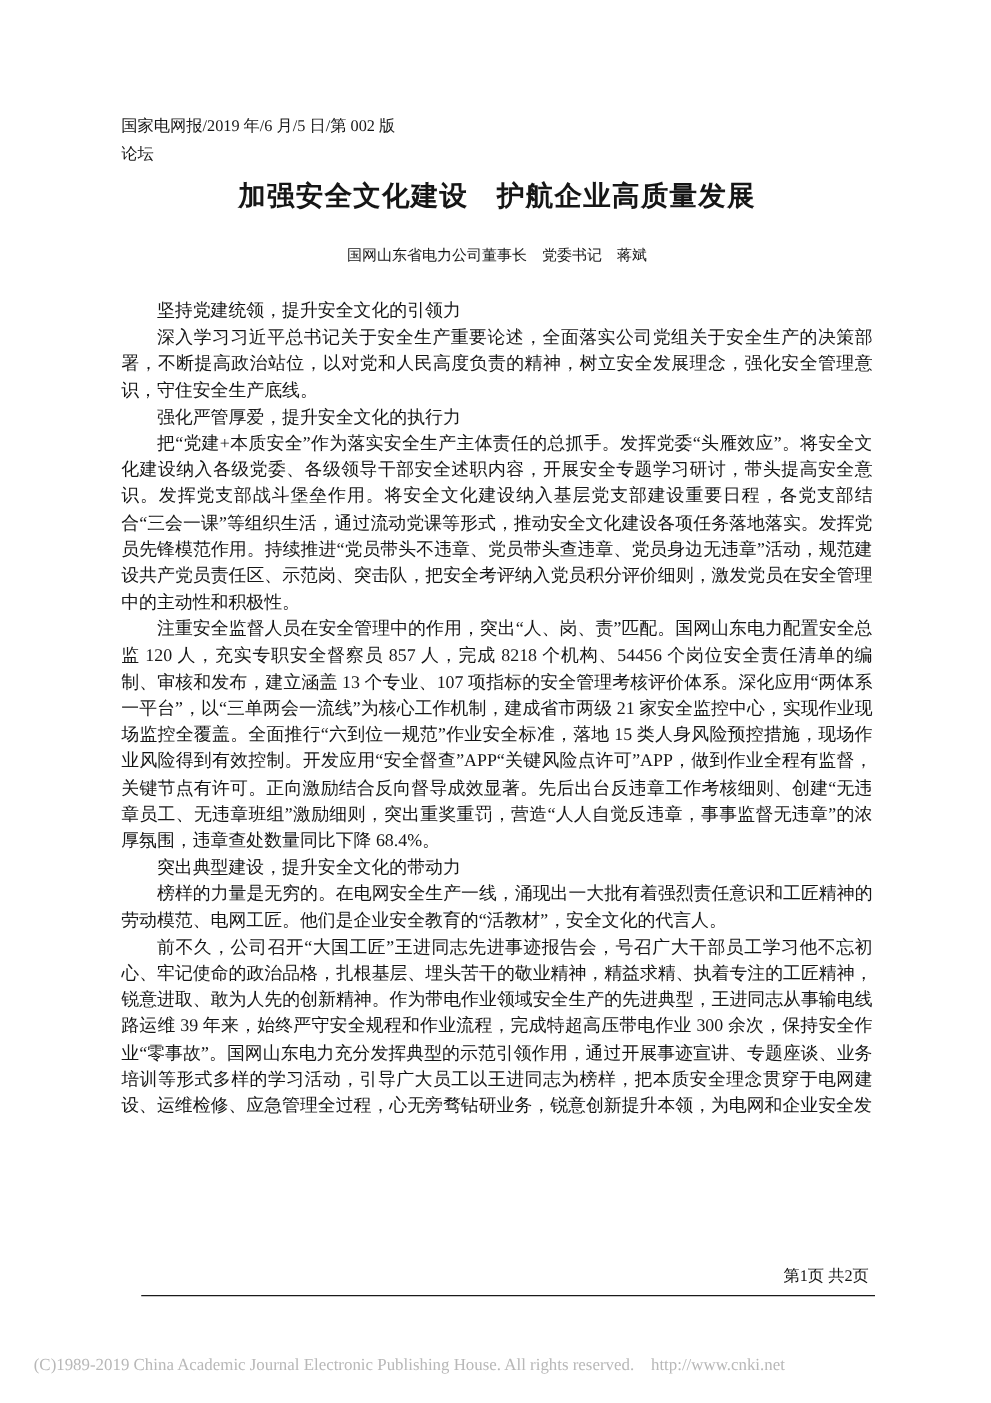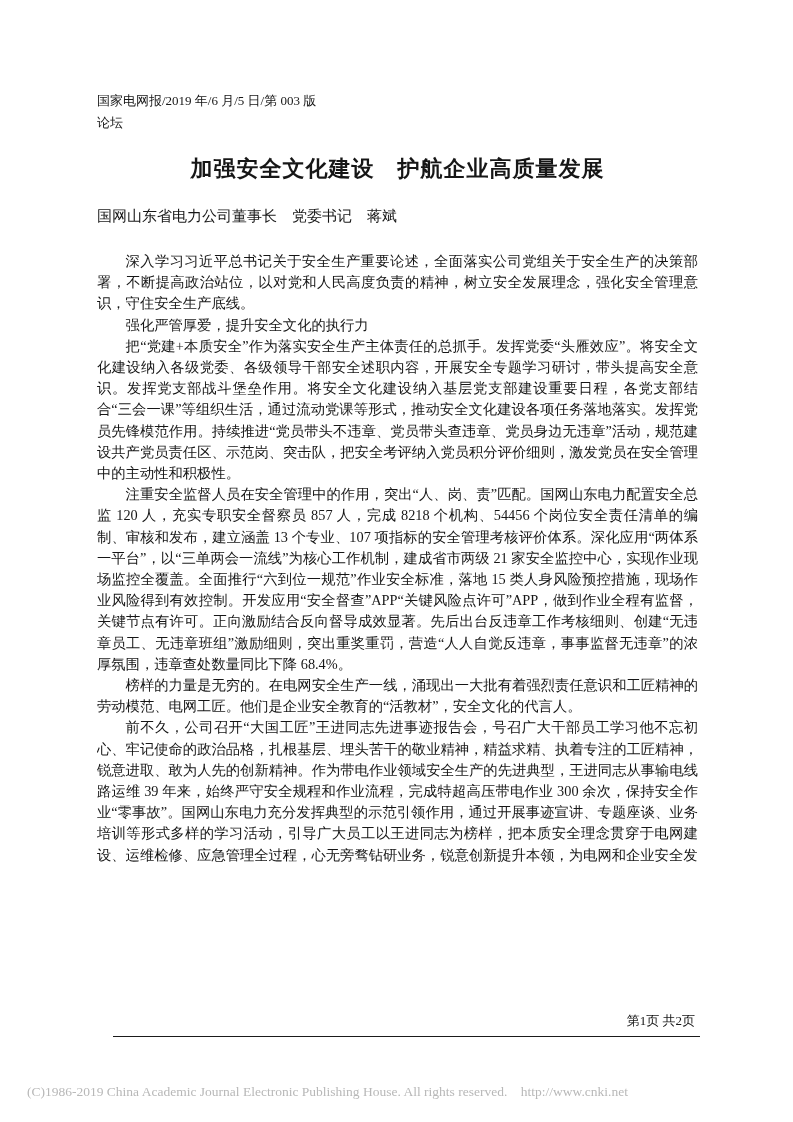--- a/index.html
+++ b/index.html
@@ -19,34 +19,34 @@
     width: 601px;
     height: 946px;
     overflow: hidden;
   }
   .hdr-line {
     font-size: 13px;
     line-height: 22px;
     white-space: pre;
   }
   .title {
-    margin-top: 20px;
+    margin-top: 8px;
     font-family: "Liberation Sans", "DejaVu Sans", sans-serif;
     font-weight: bold;
     font-size: 22px;
     line-height: 30px;
     text-align: center;
     letter-spacing: 1px;
     white-space: pre;
   }
   .byline {
     margin-top: 24px;
-    font-size: 15px;
+    font-size: 12px;
     line-height: 17px;
-    text-align: left;
+    text-align: center;
     white-space: pre;
   }
   .body-text {
     margin-top: 26px;
     font-size: 14.3px;
     line-height: 21.2px;
     text-align: justify;
   }
   .body-text p {
     text-indent: 2em;
@@ -73,29 +73,31 @@
     font-size: 13.5px;
     line-height: 17px;
     color: #b8b8b8;
     white-space: pre;
   }
 </style>
 </head>
 <body>
 
 <div class="content">
-  <div class="hdr-line">国家电网报/2019 年/6 月/5 日/第 003 版</div>
+  <div class="hdr-line">国家电网报/2019 年/6 月/5 日/第 002 版</div>
   <div class="hdr-line">论坛</div>
   <h1 class="title">加强安全文化建设　护航企业高质量发展</h1>
   <div class="byline">国网山东省电力公司董事长　党委书记　蒋斌</div>
   <div class="body-text">
+    <p>坚持党建统领，提升安全文化的引领力</p>
     <p>深入学习习近平总书记关于安全生产重要论述，全面落实公司党组关于安全生产的决策部署，不断提高政治站位，以对党和人民高度负责的精神，树立安全发展理念，强化安全管理意识，守住安全生产底线。</p>
     <p>强化严管厚爱，提升安全文化的执行力</p>
     <p>把“党建+本质安全”作为落实安全生产主体责任的总抓手。发挥党委“头雁效应”。将安全文化建设纳入各级党委、各级领导干部安全述职内容，开展安全专题学习研讨，带头提高安全意识。发挥党支部战斗堡垒作用。将安全文化建设纳入基层党支部建设重要日程，各党支部结合“三会一课”等组织生活，通过流动党课等形式，推动安全文化建设各项任务落地落实。发挥党员先锋模范作用。持续推进“党员带头不违章、党员带头查违章、党员身边无违章”活动，规范建设共产党员责任区、示范岗、突击队，把安全考评纳入党员积分评价细则，激发党员在安全管理中的主动性和积极性。</p>
     <p>注重安全监督人员在安全管理中的作用，突出“人、岗、责”匹配。国网山东电力配置安全总监 120 人，充实专职安全督察员 857 人，完成 8218 个机构、54456 个岗位安全责任清单的编制、审核和发布，建立涵盖 13 个专业、107 项指标的安全管理考核评价体系。深化应用“两体系一平台”，以“三单两会一流线”为核心工作机制，建成省市两级 21 家安全监控中心，实现作业现场监控全覆盖。全面推行“六到位一规范”作业安全标准，落地 15 类人身风险预控措施，现场作业风险得到有效控制。开发应用“安全督查”APP“关键风险点许可”APP，做到作业全程有监督，关键节点有许可。正向激励结合反向督导成效显著。先后出台反违章工作考核细则、创建“无违章员工、无违章班组”激励细则，突出重奖重罚，营造“人人自觉反违章，事事监督无违章”的浓厚氛围，违章查处数量同比下降 68.4%。</p>
+    <p>突出典型建设，提升安全文化的带动力</p>
     <p>榜样的力量是无穷的。在电网安全生产一线，涌现出一大批有着强烈责任意识和工匠精神的劳动模范、电网工匠。他们是企业安全教育的“活教材”，安全文化的代言人。</p>
     <p>前不久，公司召开“大国工匠”王进同志先进事迹报告会，号召广大干部员工学习他不忘初心、牢记使命的政治品格，扎根基层、埋头苦干的敬业精神，精益求精、执着专注的工匠精神，锐意进取、敢为人先的创新精神。作为带电作业领域安全生产的先进典型，王进同志从事输电线路运维 39 年来，始终严守安全规程和作业流程，完成特超高压带电作业 300 余次，保持安全作业“零事故”。国网山东电力充分发挥典型的示范引领作用，通过开展事迹宣讲、专题座谈、业务培训等形式多样的学习活动，引导广大员工以王进同志为榜样，把本质安全理念贯穿于电网建设、运维检修、应急管理全过程，心无旁骛钻研业务，锐意创新提升本领，为电网和企业安全发</p>
   </div>
 </div>
 
 <div class="footer-rule"></div>
 <div class="page-indicator">第1页 共2页</div>
-<div class="copyright">(C)1986-2019 China Academic Journal Electronic Publishing House. All rights reserved.    http://www.cnki.net</div>
+<div class="copyright">(C)1989-2019 China Academic Journal Electronic Publishing House. All rights reserved.    http://www.cnki.net</div>
 
 </body></html>

